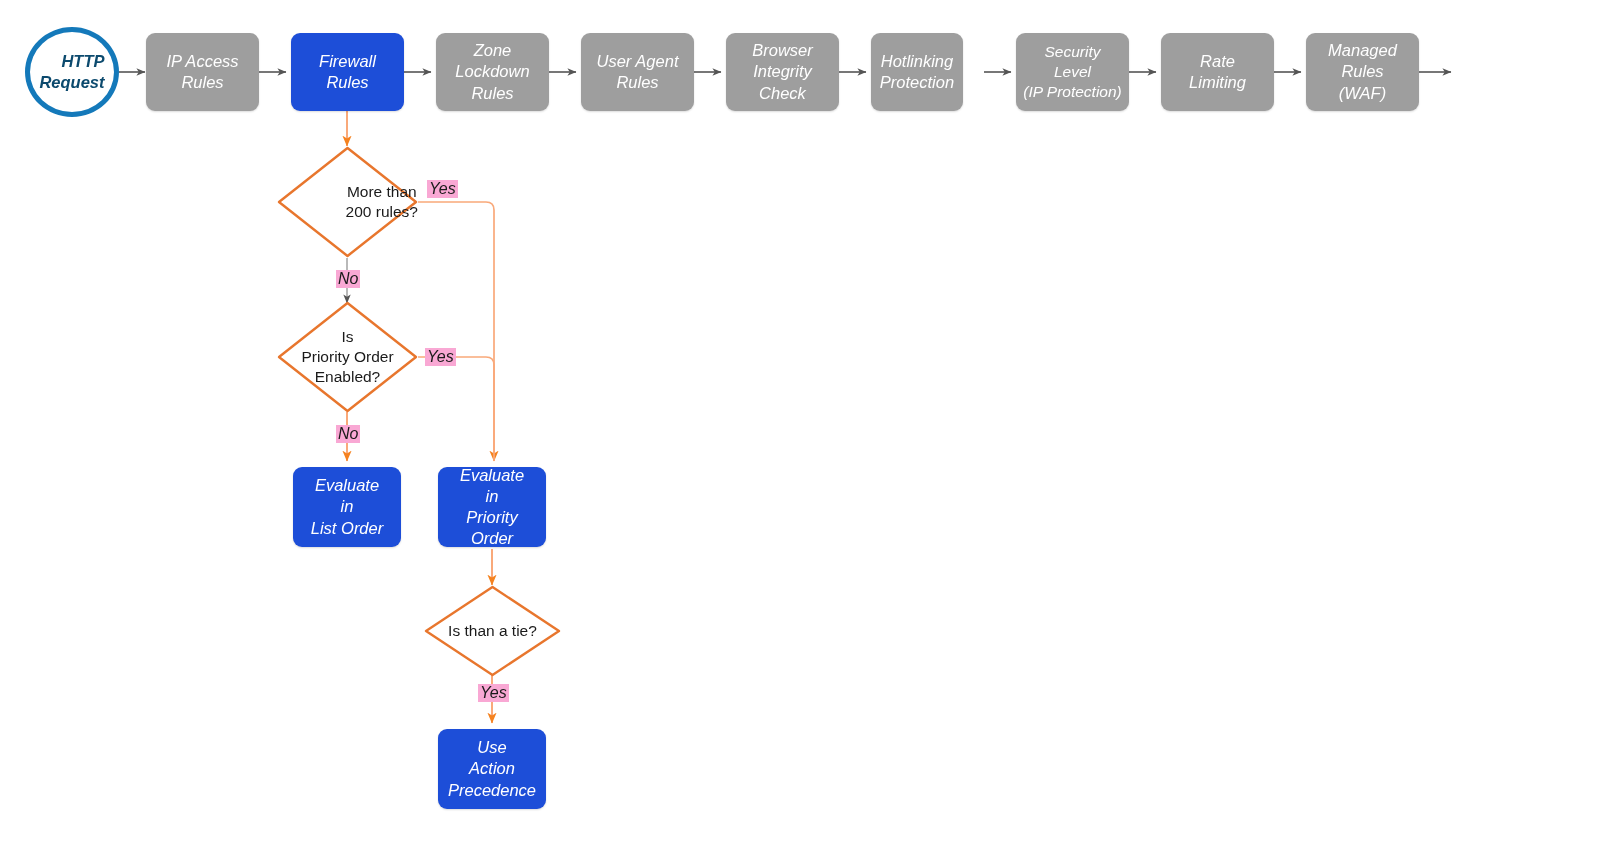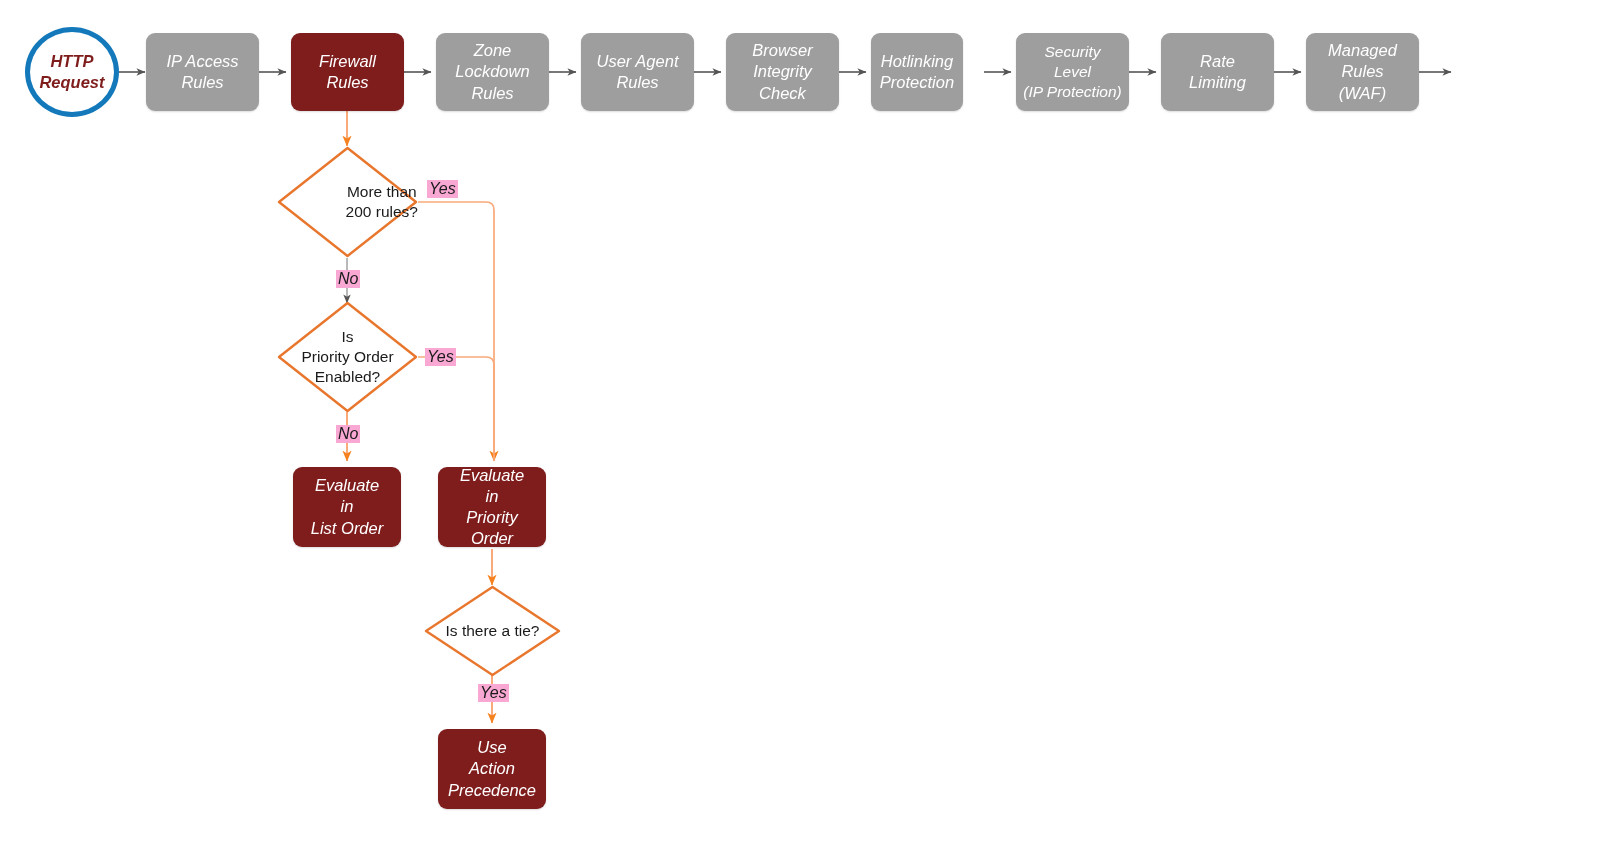--- a/index.html
+++ b/index.html
@@ -40,34 +40,35 @@
     border-radius: 9px;
     padding: 4px 6px;
     line-height: 1.28;
     font-size: 16.5px;
     font-style: italic;
     color: #ffffff;
     white-space: pre-line;
     box-shadow: 0 1px 2px rgba(0,0,0,0.14);
   }
   .box.gray   { background: #9e9e9e; }
-  .box.orange { background: #7f1d1d; }
+  .box.orange { background: #1d4ed8; }
 
   .terminator {
     border-radius: 50%;
     font-size: 16.5px;
     font-style: italic;
     font-weight: bold;
     line-height: 1.25;
     white-space: pre-line;
   }
   .terminator.hollow {
     background: #ffffff;
     border: 5px solid #1479ba;
-    color: #7f1d1d;
+    color: #0c4a6e;
+    text-align: right;
   }
   .terminator.filled {
     background: #1479ba;
     color: #ffffff;
   }
 
   
   .diamond {
     background: transparent;
   }
@@ -208,21 +209,21 @@
     </svg>
     <span class="dia-label">Is
 Priority Order
 Enabled?</span>
   </div>
 
   <div class="node diamond" style="left:424px; top:585px; width:137px; height:92px;">
     <svg class="dia-shape" viewBox="0 0 137 92" preserveAspectRatio="none" xmlns="http://www.w3.org/2000/svg">
       <polygon points="68.5,2 135,46 68.5,90 2,46" fill="#ffffff" stroke="#e8762d" stroke-width="2.4" stroke-linejoin="round"></polygon>
     </svg>
-    <span class="dia-label">Is there a tie?</span>
+    <span class="dia-label">Is than a tie?</span>
   </div>
 
   <div class="node box orange" style="left:293px; top:467px; width:108px; height:80px;">
     <span>Evaluate
 in
 List Order</span>
   </div>
 
   <div class="node box orange" style="left:438px; top:467px; width:108px; height:80px;">
     <span>Evaluate

